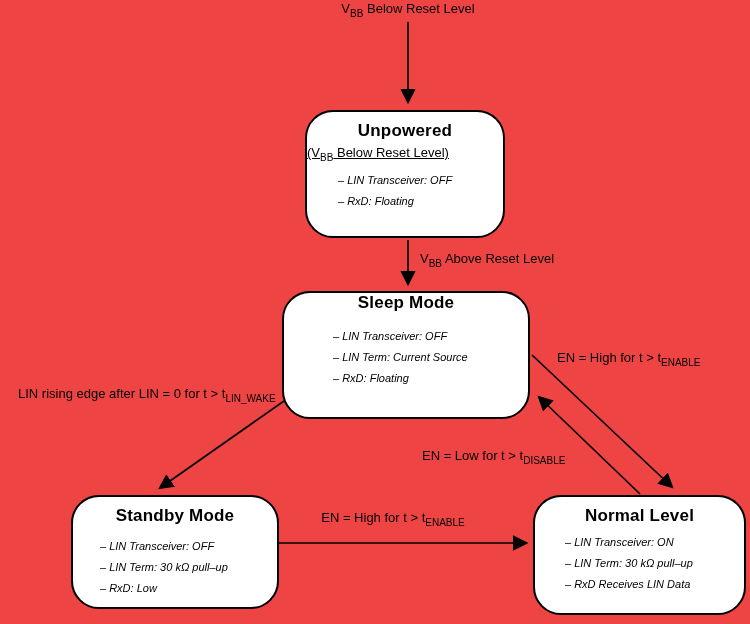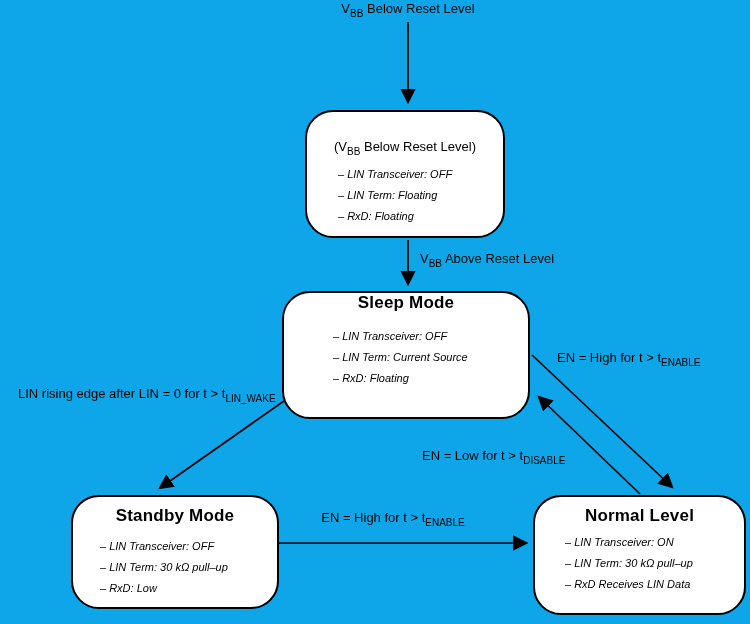--- a/index.html
+++ b/index.html
@@ -5,44 +5,44 @@
   * { margin: 0; padding: 0; box-sizing: border-box; }
   html, body { background: #ffffff; }
   body {
     font-family: "Liberation Sans", sans-serif;
     color: #000;
   }
   .canvas {
     position: relative;
     width: 750px;
     height: 624px;
-    background: #0ea5e9;
+    background: #ef4444;
     overflow: hidden;
   }
   .arrows {
     position: absolute;
     left: 0; top: 0;
     width: 750px; height: 624px;
   }
   .state-box {
     position: absolute;
     border: 2px solid #000;
     border-radius: 28px;
     background: #ffffff;
   }
   .state-title {
     text-align: center;
     font-weight: bold;
     font-size: 17px;
     letter-spacing: 0.2px;
   }
   .state-subtitle {
-    text-align: center;
     font-size: 13px;
-    margin-top: 18px;
+    margin-top: 4px;
+    text-decoration: underline;
   }
   .state-items {
     list-style: none;
     font-size: 11px;
     line-height: 21px;
     white-space: nowrap;
     font-style: italic;
   }
   .label {
     position: absolute;
@@ -107,26 +107,26 @@
 
   <div class="label" id="label-en-low-ns">
     <span>EN = Low for t &gt; t</span><sub>DISABLE</sub><span></span>
   </div>
 
   <div class="label" id="label-en-high-bn">
     <span>EN = High for t &gt; t</span><sub>ENABLE</sub><span></span>
   </div>
 
   <div class="state-box" id="box-unpowered">
+    <div class="state-title">Unpowered</div>
     <div class="state-subtitle">
       <span>(V</span><sub>BB</sub><span> Below Reset Level)</span>
     </div>
     <ul class="state-items">
       <li>– LIN Transceiver: OFF</li>
-      <li>– LIN Term: Floating</li>
       <li>– RxD: Floating</li>
     </ul>
   </div>
 
   <div class="state-box" id="box-sleep">
     <div class="state-title">Sleep Mode</div>
     <ul class="state-items">
       <li>– LIN Transceiver: OFF</li>
       <li>– LIN Term: Current Source</li>
       <li>– RxD: Floating</li>

